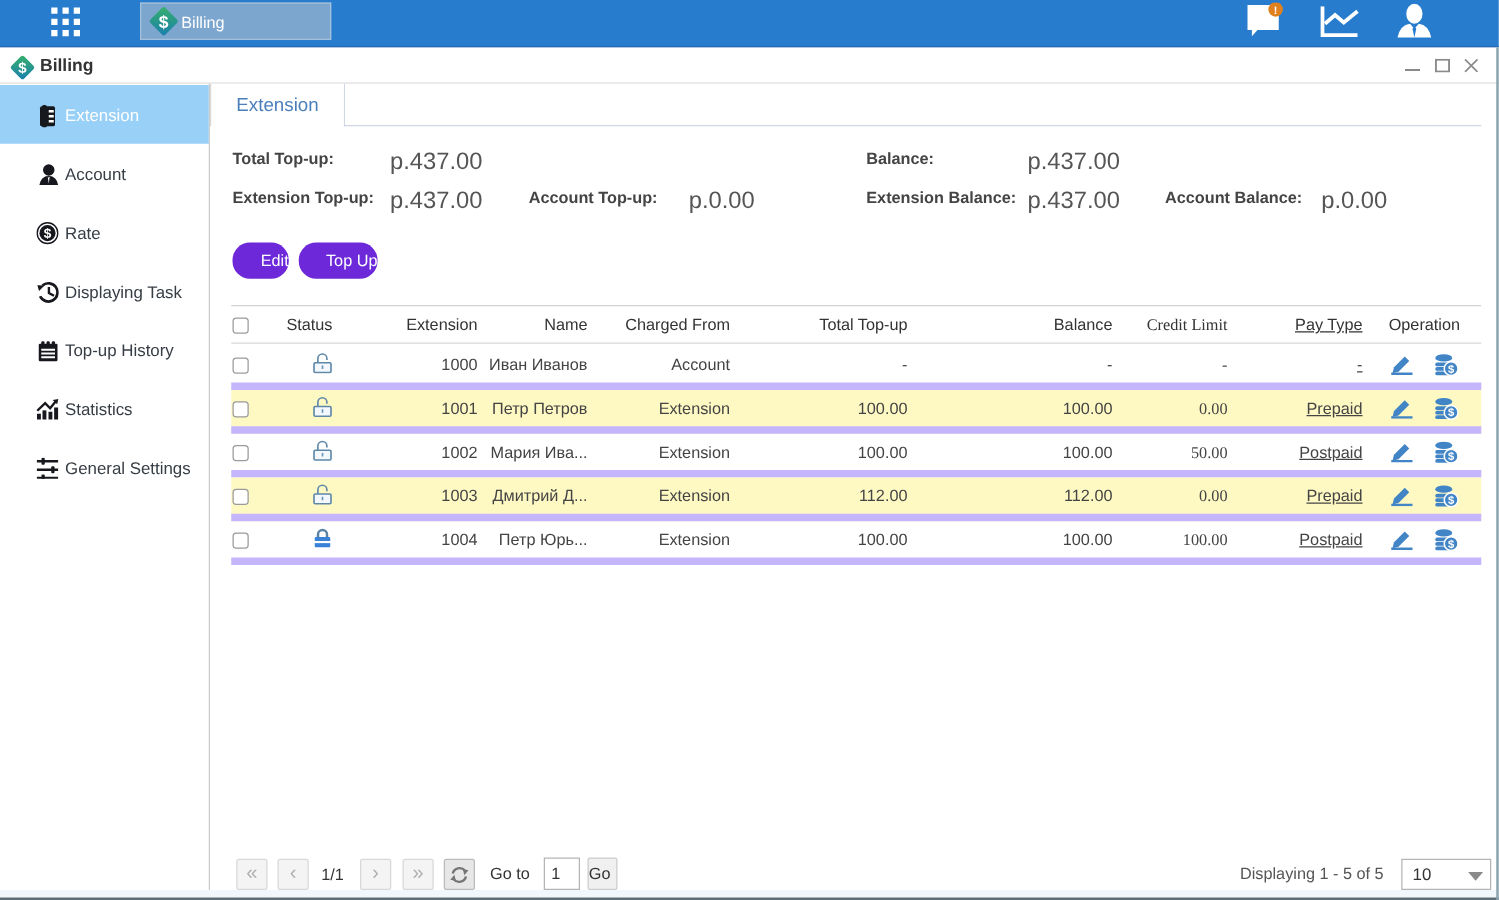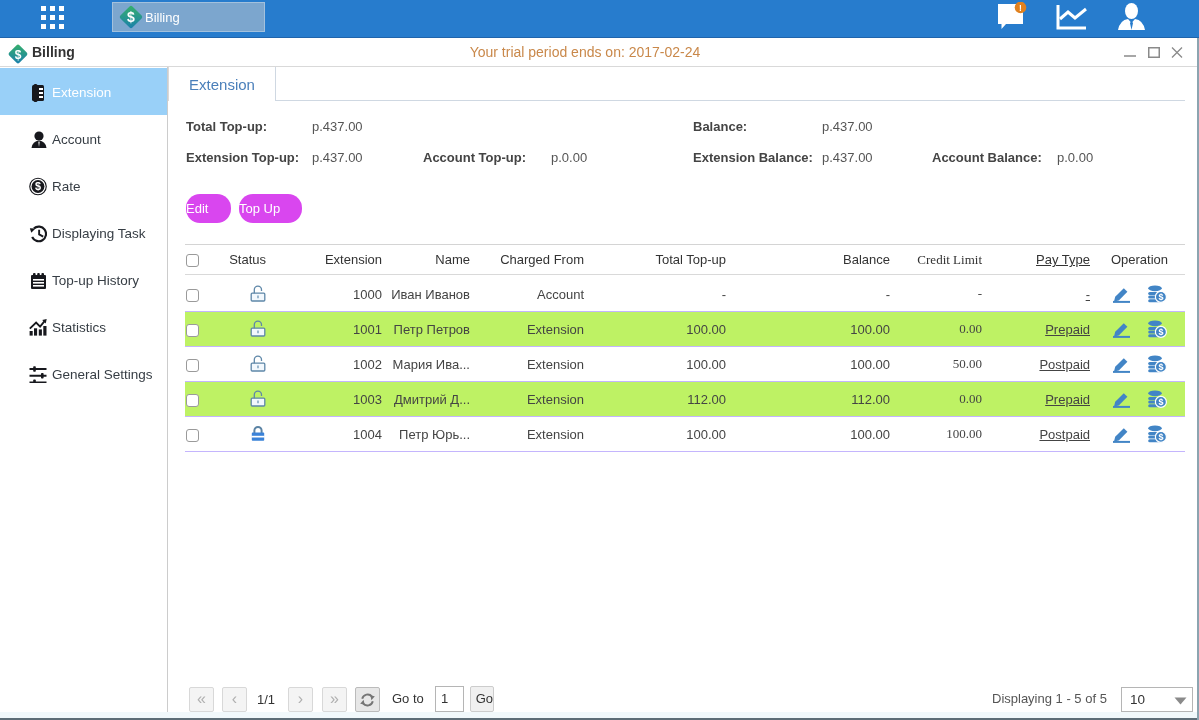--- a/index.html
+++ b/index.html
@@ -28,49 +28,49 @@
 .sitem.sel .lb { color:#fff; }
 
 
 #main { position:absolute; left:168px; top:67px; width:1031px; height:649px; background:#fff; }
 #tabstrip { position:absolute; left:0; top:0; width:1031px; height:34px; }
 #tabstrip .rest { position:absolute; left:107px; top:0; right:14px; height:34px; border-bottom:1px solid #cfd8e2; border-left:1px solid #cfd8e2; }
 #tabstrip .active { position:absolute; left:0; top:0; width:107px; height:34px; background:#fff; color:#4a7fba; font-size:15px; line-height:36px; text-align:center; border-left:1px solid #d9d9d9; }
 
 
 .lab { position:absolute; font-size:13px; font-weight:bold; color:#444; white-space:nowrap; }
-.val { position:absolute; font-size:13px; color:#555; white-space:nowrap; }
-
-
-.bluebtn { position:absolute; background:#d946ef; color:#fff; font-size:13px; text-align:left; line-height:29px; border-radius:14px; }
+.val { position:absolute; font-size:19px; color:#555; white-space:nowrap; }
+
+
+.bluebtn { position:absolute; background:#6d28d9; color:#fff; font-size:13px; text-align:right; line-height:29px; border-radius:14px; }
 
 
 #tbl { position:absolute; left:17px; top:177px; width:1000px; }
-.trow { display:flex; width:1000px; height:35px; align-items:center; border-bottom:1px solid #c4b5fd; font-size:13px; color:#444; }
+.trow { display:flex; width:1000px; height:35px; align-items:center; border-bottom:6px solid #c4b5fd; font-size:13px; color:#444; }
 .trow.head { height:31px; border-top:1px solid #d4d4d4; border-bottom:1px solid #d9d9d9; color:#333; }
-.trow.alt { background:#bef264; }
+.trow.alt { background:#fef9c3; }
 .c { flex:none; text-align:right; }
 .c1 { width:25px; text-align:left; padding-left:1px; }
 .c2 { width:56px; }
 .c3 { width:116px; }
 .c4 { width:88px; }
 .c5 { width:114px; }
 .c6 { width:142px; }
 .c7 { width:164px; }
 .c8 { width:92px;font-family:Liberation Serif, serif; }
 .c9 { width:108px;text-decoration:underline; }
 .c10 { width:95px; display:flex; justify-content:center; align-items:center; gap:16px; padding-left:4px; }
 .cb { width:13px; height:13px; border:1px solid #9a9a9a; border-radius:3px; background:#fff; display:inline-block; vertical-align:middle; }
 
 
 #pager { position:absolute; left:0; top:619px; width:1031px; height:30px; }
 .pbtn { position:absolute; top:1px; width:25px; height:25px; background:#f4f4f4; border:1px solid #d8d8d8; border-radius:2px; color:#b0b0b0; font-size:16px; text-align:center; line-height:22px; }
 #goto { position:absolute; font-size:13px; color:#333; }
 #gotoinput { position:absolute; width:29px; height:26px; border:1px solid #b5b5b5; font-size:13px; color:#333; text-align:left; padding-left:5px; line-height:24px; background:#fff; }
-#gobtn { position:absolute; width:24px; height:26px; background:#f0f0f0; border:1px solid #ccc; border-radius:2px; font-size:13px; color:#333; text-align:right; line-height:24px; }
+#gobtn { position:absolute; width:24px; height:26px; background:#f0f0f0; border:1px solid #ccc; border-radius:2px; font-size:13px; color:#333; text-align:left; line-height:24px; }
 #disp { position:absolute; font-size:13px; color:#555; }
 #ddl { position:absolute; width:72px; height:25px; border:1px solid #b5b5b5; background:#fff; font-size:13.5px; color:#333; }
 
 
 #bstrip { position:absolute; left:0; top:712px; width:1199px; height:6px; background:#f1f8fb; }
 #bbar { position:absolute; left:0; top:718px; width:1199px; height:2px; background:#5d6d77; }
 #redge { position:absolute; left:1197px; top:38px; width:2px; height:682px; background:#8ba4b0; }
 </style>
 </head>
 <body>
@@ -118,21 +118,20 @@
     <path d="M14 20 l1.5 7 l1.5 -7 l-1.5 -2 z" fill="#277ccd"></path>
   </svg>
 </div>
 
 <div id="titlebar">
   <svg class="abs" style="left:7px;top:5px" width="22" height="22" viewBox="0 0 22 22">
     <rect x="3.8" y="3.8" width="14.4" height="14.4" rx="2" transform="rotate(45 11 11)" fill="url(#dg)"></rect>
     <text x="11" y="15.5" font-size="12" font-weight="bold" fill="#fff" text-anchor="middle" font-family="Liberation Sans">$</text>
   </svg>
   <div class="name">Billing</div>
-  <div id="trial">Your trial period ends on: 2017-02-24</div>
   <div id="winbtns">
     <svg width="13" height="11" viewBox="0 0 13 11">
         <path d="M0 9 h12" stroke="#8a8a8a" stroke-width="1.5"></path>
       </svg>
     <svg width="12" height="11" viewBox="0 0 12 11">
         <rect x="0.75" y="0.75" width="10.5" height="9.5" fill="none" stroke="#8a8a8a" stroke-width="1.5"></rect>
       </svg>
     <svg width="12" height="11" viewBox="0 0 12 11">
         <path d="M1 0.5 L11 10.5 M11 0.5 L1 10.5" stroke="#8a8a8a" stroke-width="1.3"></path>
       </svg>

